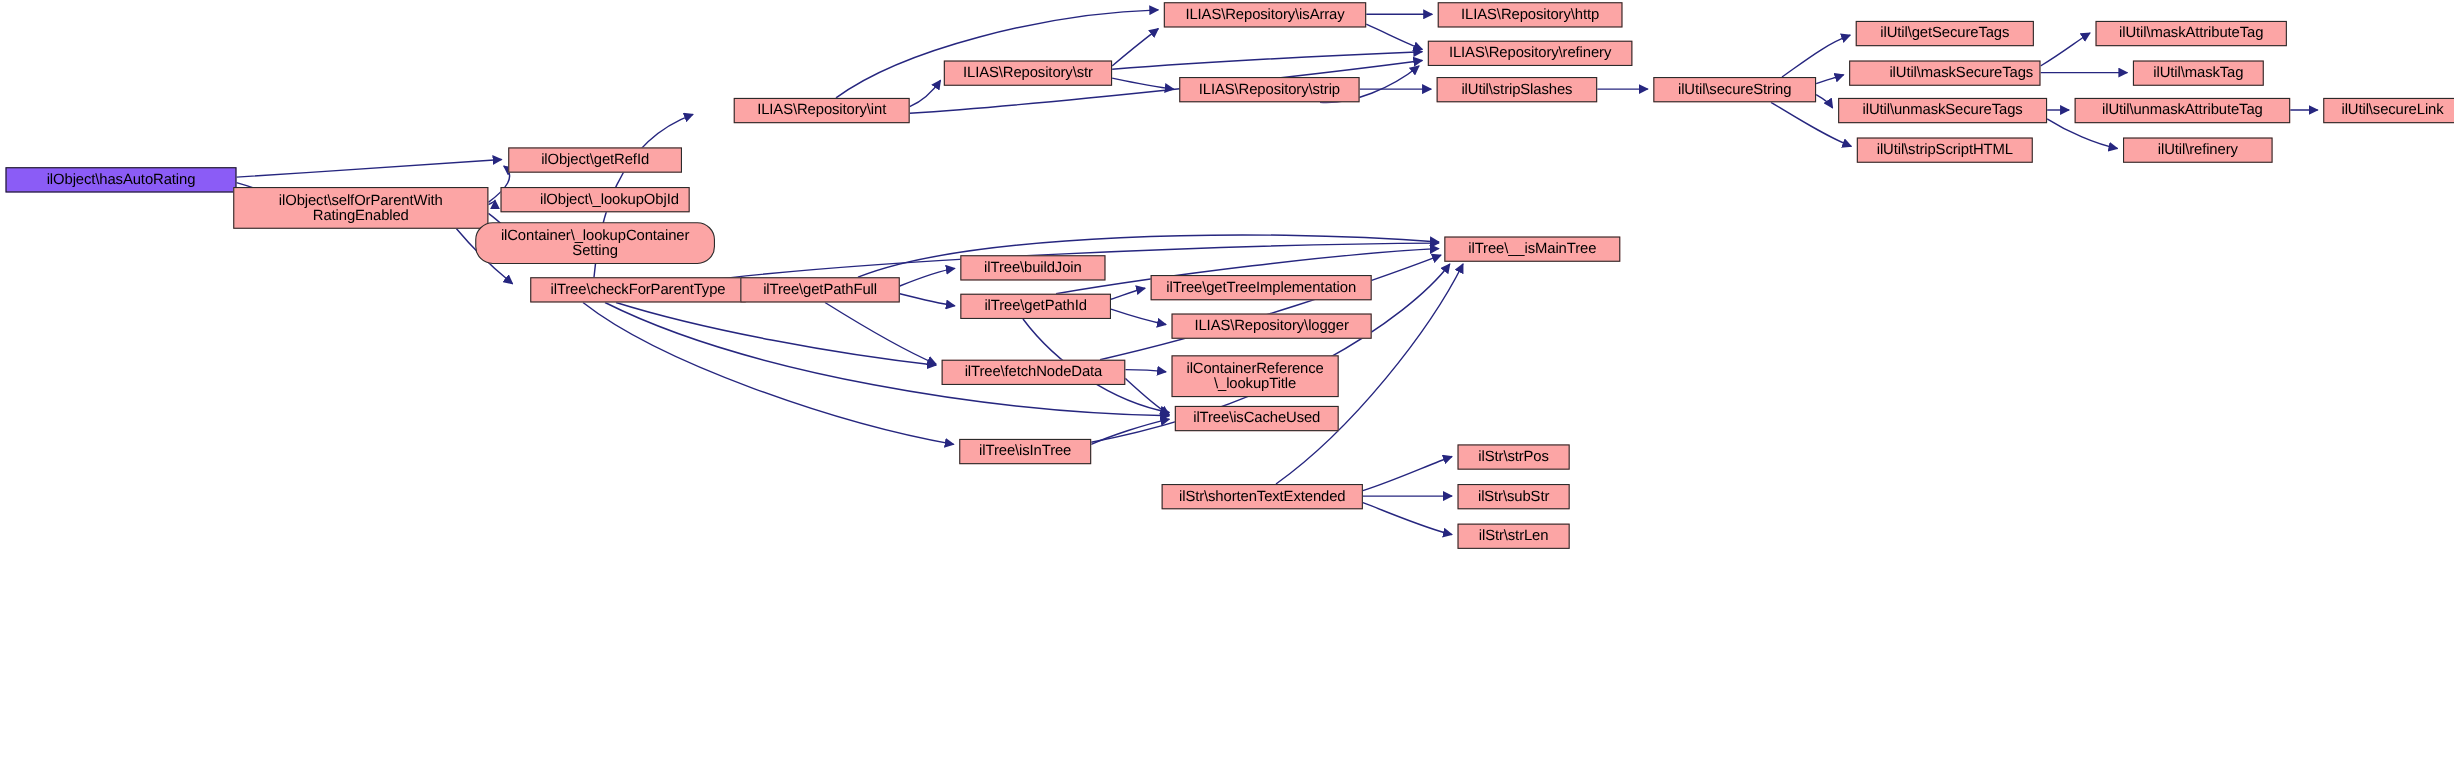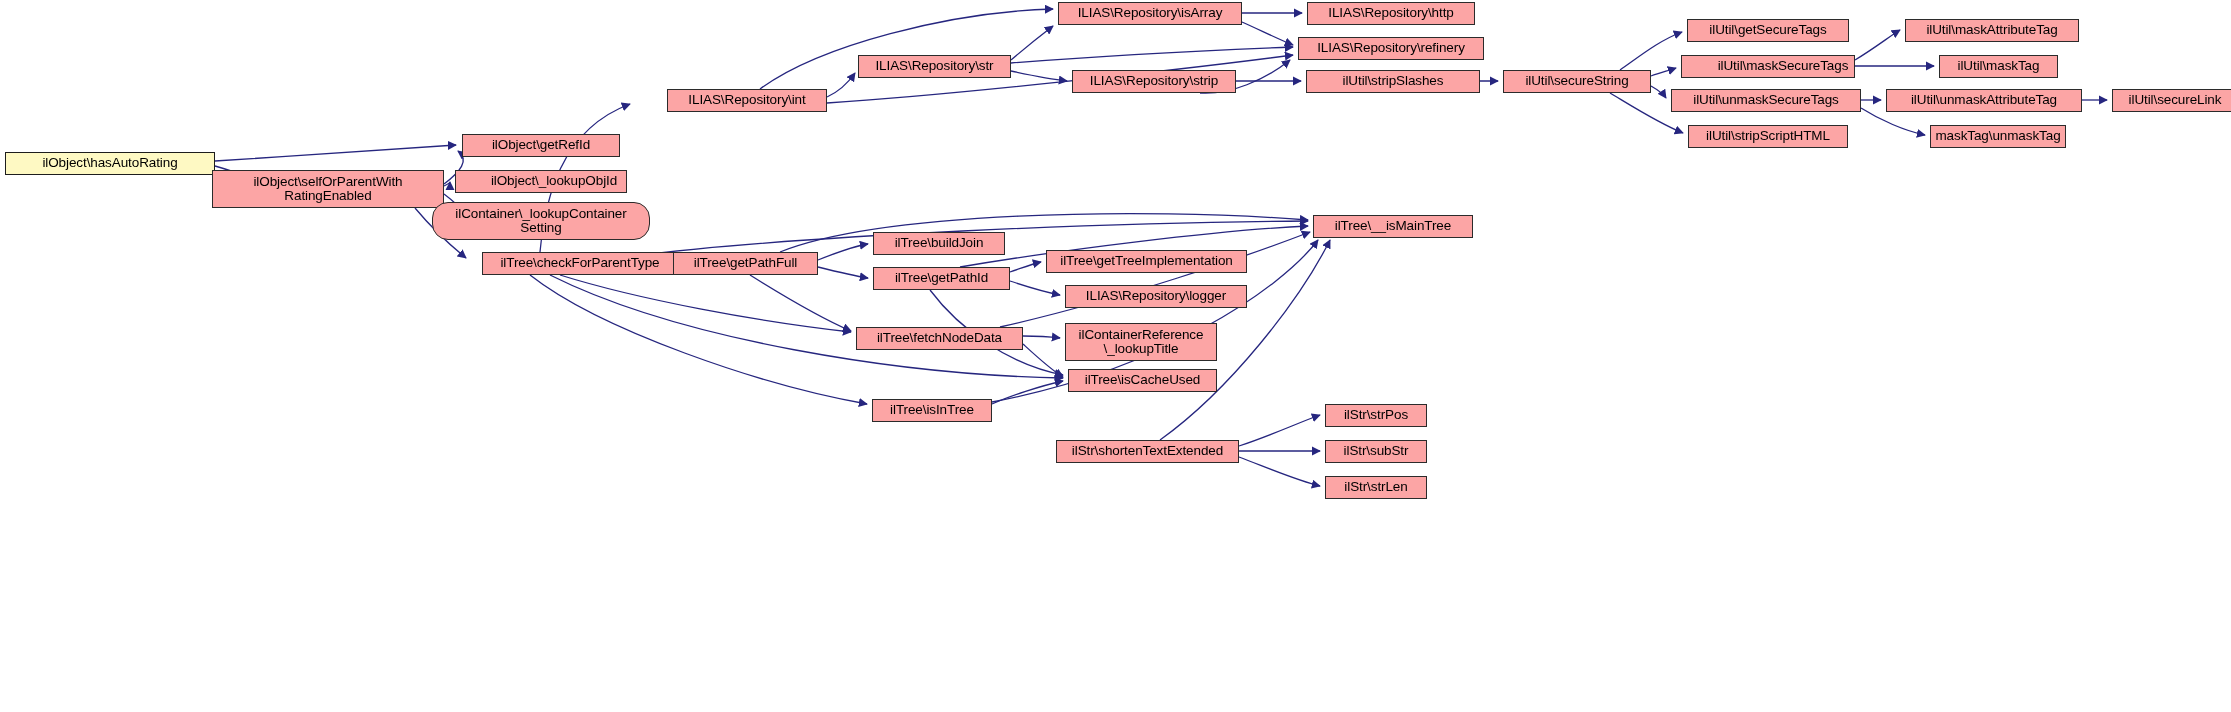--- a/index.html
+++ b/index.html
@@ -15,21 +15,21 @@
     display:flex;
     align-items:center;
     justify-content:center;
     text-align:center;
     font-size:13.5px;
     line-height:14.5px;
     letter-spacing:-0.1px;
     white-space:pre-line;
     padding:0 3px;
   }
-  .node.root{background:#fef9c3;border-color:#1d1d1d;}
+  .node.root{background:#8b5cf6;border-color:#1d1d1d;}
 </style>
 </head>
 <body>
 
 <div id="canvas">
   <svg id="edges" xmlns="http://www.w3.org/2000/svg">
     <defs>
       <marker id="arrow" viewBox="0 0 10 10" refX="9" refY="5" markerWidth="7" markerHeight="7" orient="auto-start-reverse">
         <path d="M 0 0 L 10 5 L 0 10 z" fill="#26267f"></path>
       </marker>
@@ -94,30 +94,30 @@
       <div class="node" style="left: 455px; top: 170px; width: 172px; height: 23px; padding-left: 29px;">ilObject\_lookupObjId</div>
       <div class="node" style="left: 432px; top: 202px; width: 218px; height: 38px; border-radius: 16px;">ilContainer\_lookupContainer
 Setting</div>
       <div class="node" style="left: 437px; top: 252px; width: 196px; height: 23px; margin-left: 45px;">ilTree\checkForParentType</div>
       <div class="node" style="left: 667px; top: 89px; width: 160px; height: 23px;">ILIAS\Repository\int</div>
       <div class="node" style="left: 858px; top: 55px; width: 153px; height: 23px;">ILIAS\Repository\str</div>
       <div class="node" style="left: 1058px; top: 2px; width: 184px; height: 23px;">ILIAS\Repository\isArray</div>
       <div class="node" style="left: 1307px; top: 2px; width: 168px; height: 23px;">ILIAS\Repository\http</div>
       <div class="node" style="left: 1298px; top: 37px; width: 186px; height: 23px;">ILIAS\Repository\refinery</div>
       <div class="node" style="left: 1072px; top: 70px; width: 164px; height: 23px;">ILIAS\Repository\strip</div>
-      <div class="node" style="left: 1306px; top: 70px; width: 174px; height: 23px;">ilUtil\stripSlashes</div>
+      <div class="node" style="left: 1306px; top: 70px; width: 146px; height: 23px;">ilUtil\stripSlashes</div>
       <div class="node" style="left: 1503px; top: 70px; width: 148px; height: 23px;">ilUtil\secureString</div>
       <div class="node" style="left: 1687px; top: 19px; width: 162px; height: 23px;">ilUtil\getSecureTags</div>
       <div class="node" style="left: 1681px; top: 55px; width: 174px; height: 23px; padding-left: 33px;">ilUtil\maskSecureTags</div>
       <div class="node" style="left: 1671px; top: 89px; width: 190px; height: 23px;">ilUtil\unmaskSecureTags</div>
       <div class="node" style="left: 1688px; top: 125px; width: 160px; height: 23px;">ilUtil\stripScriptHTML</div>
       <div class="node" style="left: 1905px; top: 19px; width: 174px; height: 23px;">ilUtil\maskAttributeTag</div>
       <div class="node" style="left: 1939px; top: 55px; width: 119px; height: 23px;">ilUtil\maskTag</div>
       <div class="node" style="left: 1886px; top: 89px; width: 196px; height: 23px;">ilUtil\unmaskAttributeTag</div>
-      <div class="node" style="left: 1930px; top: 125px; width: 136px; height: 23px;">maskTag\unmaskTag</div>
+      <div class="node" style="left: 1930px; top: 125px; width: 136px; height: 23px;">ilUtil\refinery</div>
       <div class="node" style="left: 2112px; top: 89px; width: 126px; height: 23px;">ilUtil\secureLink</div>
       <div class="node" style="left: 1313px; top: 215px; width: 160px; height: 23px;">ilTree\__isMainTree</div>
       <div class="node" style="left: 673px; top: 252px; width: 145px; height: 23px;">ilTree\getPathFull</div>
       <div class="node" style="left: 873px; top: 232px; width: 132px; height: 23px;">ilTree\buildJoin</div>
       <div class="node" style="left: 873px; top: 267px; width: 137px; height: 23px;">ilTree\getPathId</div>
       <div class="node" style="left: 1046px; top: 250px; width: 201px; height: 23px;">ilTree\getTreeImplementation</div>
       <div class="node" style="left: 1065px; top: 285px; width: 182px; height: 23px;">ILIAS\Repository\logger</div>
       <div class="node" style="left: 856px; top: 327px; width: 167px; height: 23px;">ilTree\fetchNodeData</div>
       <div class="node" style="left: 1065px; top: 323px; width: 152px; height: 38px;">ilContainerReference
 \_lookupTitle</div>

